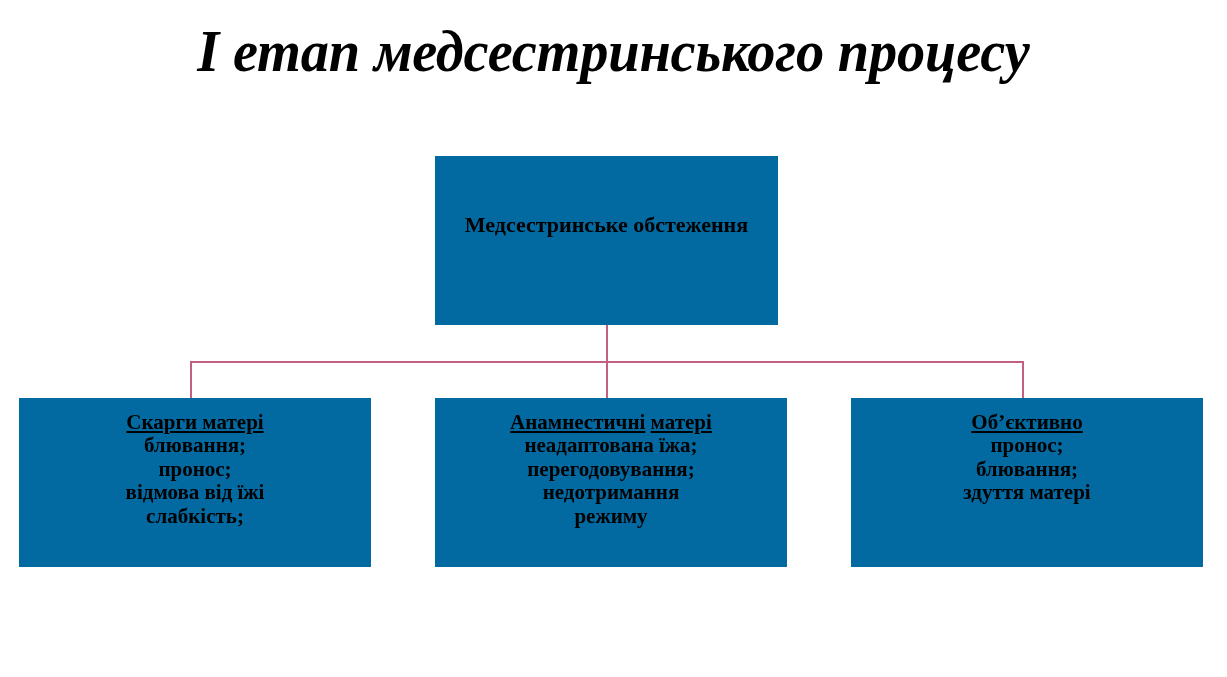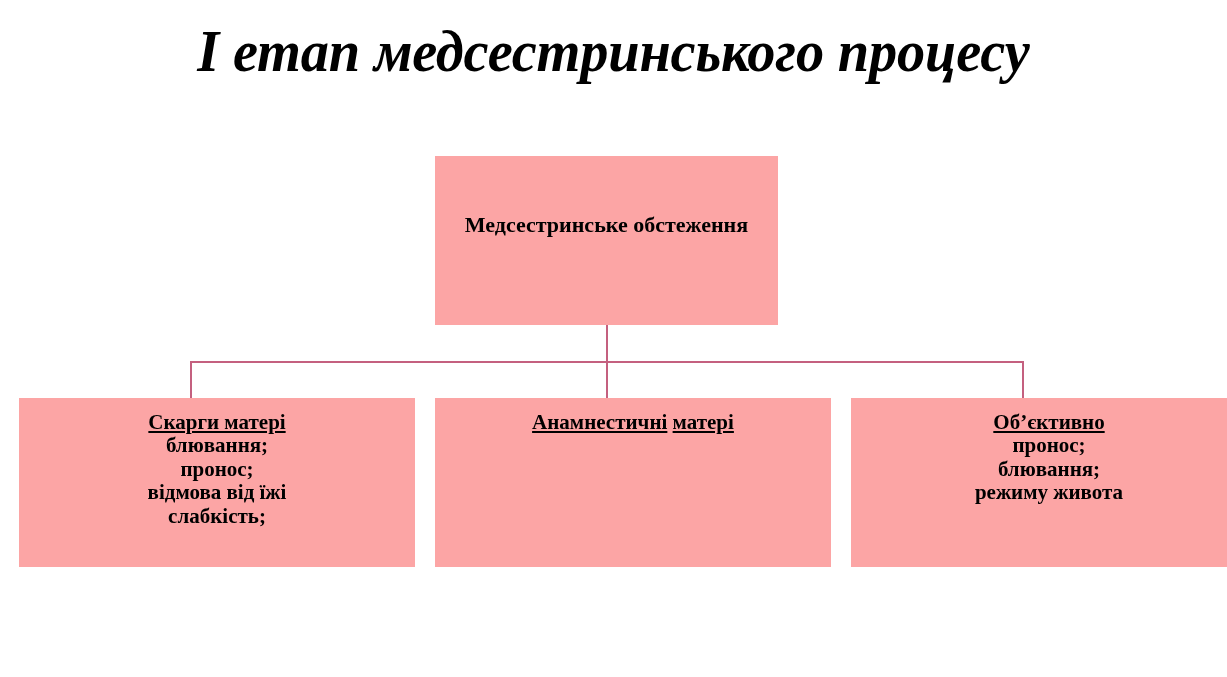--- a/index.html
+++ b/index.html
@@ -65,34 +65,34 @@
   .conn-v-right {
     left: 1022px;
     top: 361px;
     width: 2px;
     height: 38px;
   }
 
   
   .node {
     position: absolute;
-    background: #fca5a5;
+    background: #0369a1;
     box-sizing: border-box;
     text-align: center;
     color: #000000;
   }
   .node-root {
     left: 435px;
     top: 156px;
     width: 343px;
     height: 169px;
   }
   .node-child {
     top: 398px;
-    width: 396px;
+    width: 352px;
     height: 169px;
     padding-left: 32px;
   }
   .node-left   { left: 19px; }
   .node-middle { left: 435px; }
   .node-right  { left: 851px; }
 
   .node-inner {
     position: absolute;
     left: 0;
@@ -169,29 +169,35 @@
       </div>
     </div>
   </div>
 
   <div class="node node-child node-middle">
     <div class="node-inner">
       <div class="node-heading underlined">
         <span class="line">Анамнестичні</span>
         <span class="line">матері</span>
       </div>
+      <div class="node-body">
+        <span class="line">неадаптована їжа;</span>
+        <span class="line">перегодовування;</span>
+        <span class="line">недотримання</span>
+        <span class="line">режиму</span>
+      </div>
     </div>
   </div>
 
   <div class="node node-child node-right">
     <div class="node-inner">
       <div class="node-heading underlined">
         <span>Об’єктивно</span>
       </div>
       <div class="node-body">
         <span class="line">пронос;</span>
         <span class="line">блювання;</span>
-        <span class="line">режиму живота</span>
+        <span class="line">здуття матері</span>
       </div>
     </div>
   </div>
 
 </div>
 
 </body></html>

